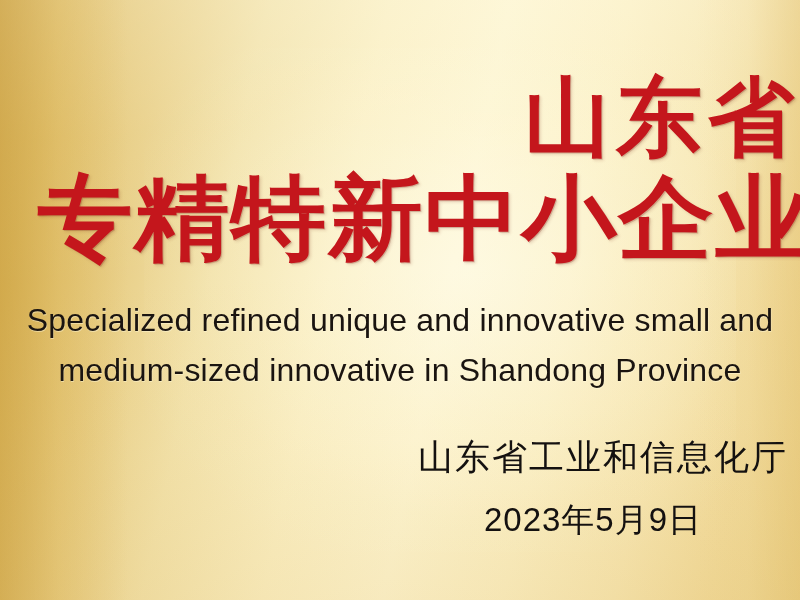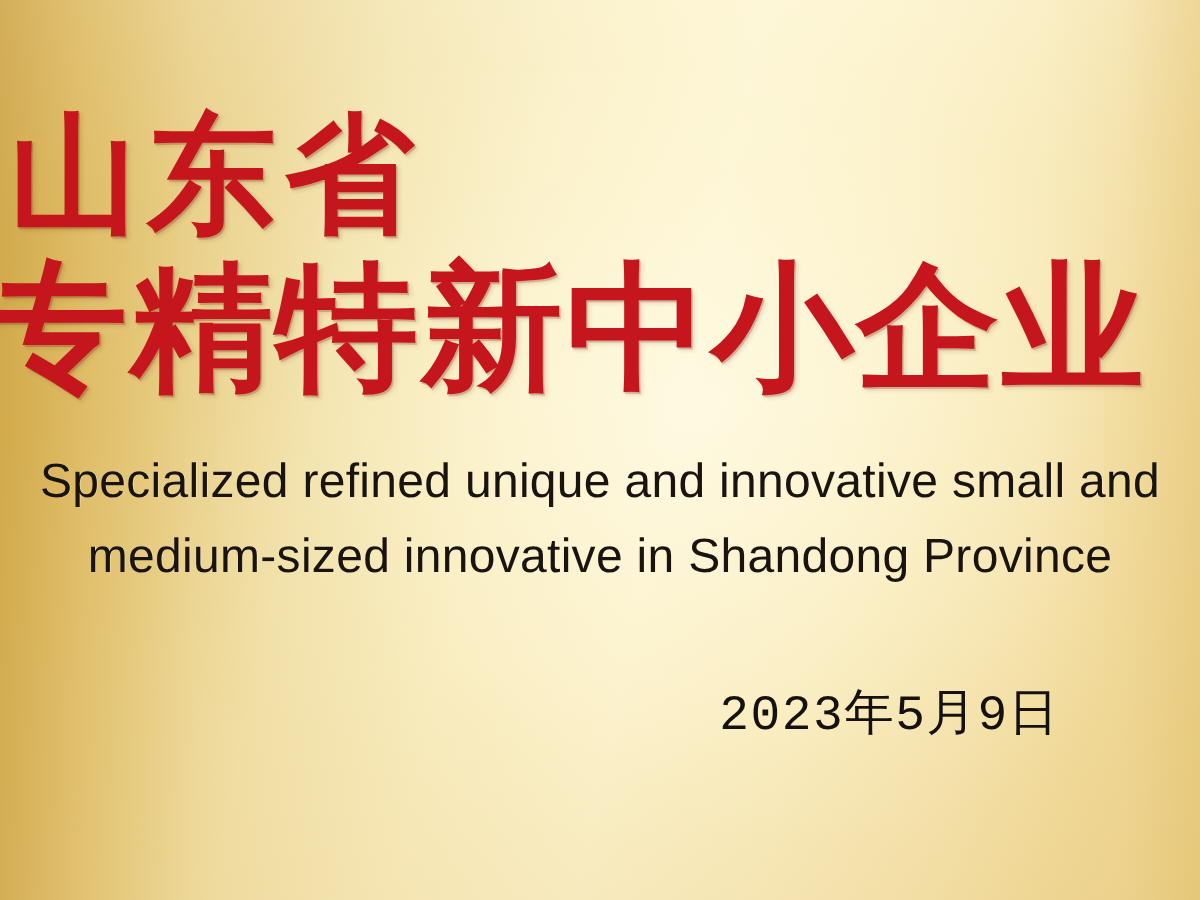--- a/index.html
+++ b/index.html
@@ -91,21 +91,21 @@
     height: 100%;
     box-sizing: border-box;
   }
 
   
   .headline {
     position: absolute;
     left: 0;
     right: 0;
     top: 74px;
-    text-align: left;
+    text-align: right;
   }
 
   .headline-line {
     color: #c4161c;
     font-family: "DejaVu Serif", "Liberation Serif", serif;
     font-weight: 700;
     line-height: 1;
     white-space: nowrap;
     text-shadow:
       1px 1px 0 rgba(120,30,20,0.22),
@@ -157,21 +157,21 @@
 
   .signature-issuer {
     font-family: "DejaVu Serif", "Liberation Serif", serif;
     font-size: 35px;
     line-height: 1.2;
     letter-spacing: 2px;
     white-space: nowrap;
   }
 
   .signature-date {
-    font-family: Liberation Mono, monospace;
+    font-family: Liberation Sans, sans-serif;
     font-size: 33px;
     line-height: 1.2;
     letter-spacing: 1px;
     margin-top: 22px;
     white-space: nowrap;
   }
 </style>
 </head>
 <body>
 
@@ -188,17 +188,18 @@
       <div class="headline-line headline-line-1">山东省</div>
       <div class="headline-line headline-line-2">专精特新中小企业</div>
     </div>
 
     <div class="subtitle">
       <div class="subtitle-line">Specialized refined unique and innovative small and</div>
       <div class="subtitle-line">medium-sized innovative in Shandong Province</div>
     </div>
 
     <div class="signature">
+      <div class="signature-issuer">山东省工业和信息化厅</div>
       <div class="signature-date">2023年5月9日</div>
     </div>
 
   </div>
 </div>
 
 </body></html>

